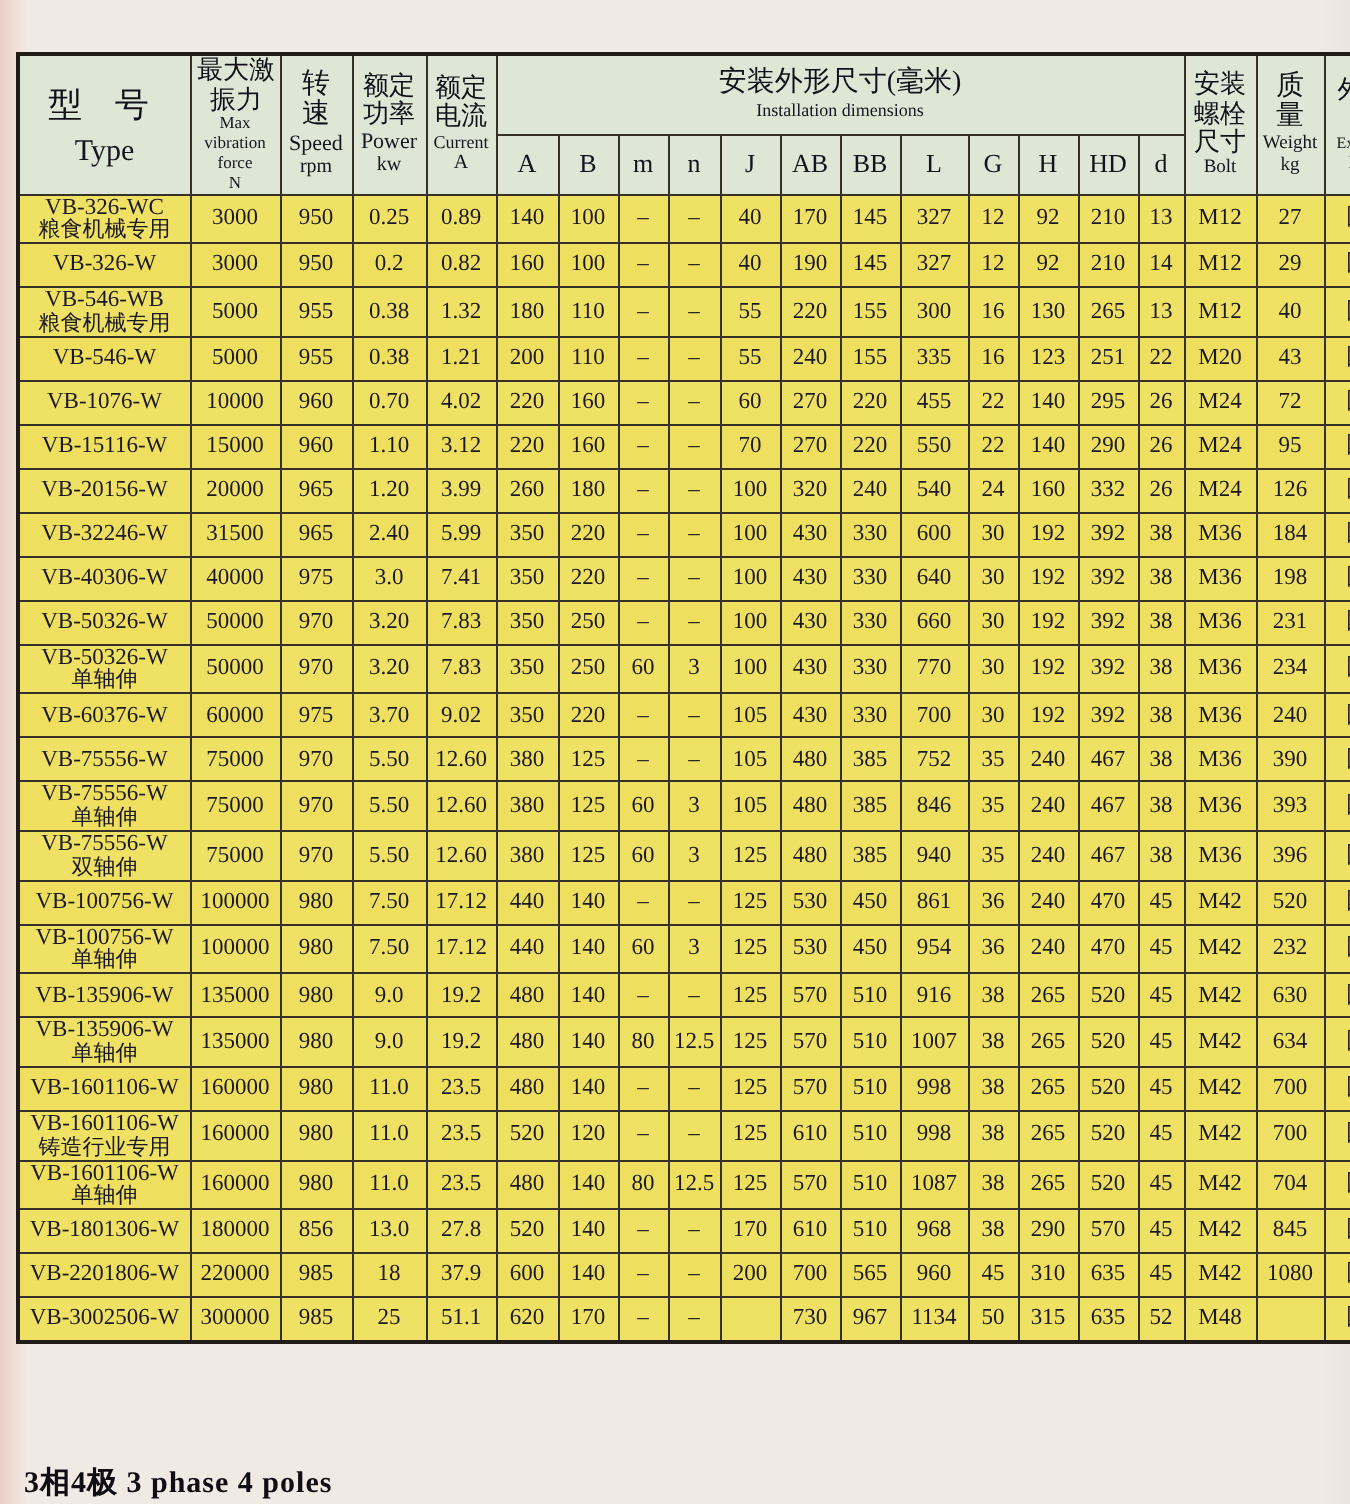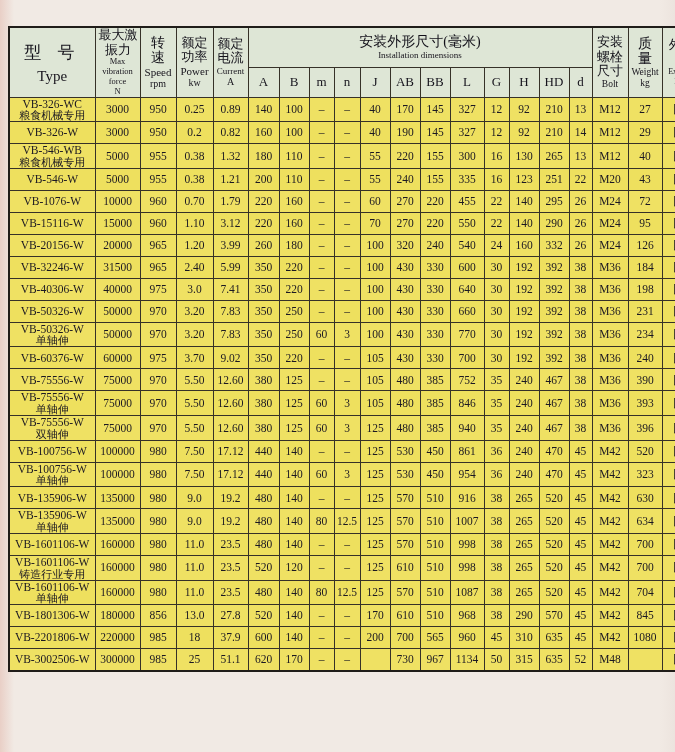--- a/index.html
+++ b/index.html
@@ -229,21 +229,21 @@
           <td>22</td>
           <td>M20</td>
           <td>43</td>
           <td class="fig-cell">图1</td>
         </tr>
         <tr>
           <td class="model-cell"><span>VB-1076-W</span></td>
           <td>10000</td>
           <td>960</td>
           <td>0.70</td>
-          <td>1.79</td>
+          <td>4.02</td>
           <td>220</td>
           <td>160</td>
           <td>–</td>
           <td>–</td>
           <td>60</td>
           <td>270</td>
           <td>220</td>
           <td>455</td>
           <td>22</td>
           <td>140</td>
@@ -507,21 +507,21 @@
           <td>3</td>
           <td>125</td>
           <td>530</td>
           <td>450</td>
           <td>954</td>
           <td>36</td>
           <td>240</td>
           <td>470</td>
           <td>45</td>
           <td>M42</td>
-          <td>323</td>
+          <td>232</td>
           <td class="fig-cell">图7</td>
         </tr>
         <tr>
           <td class="model-cell"><span>VB-135906-W</span></td>
           <td>135000</td>
           <td>980</td>
           <td>9.0</td>
           <td>19.2</td>
           <td>480</td>
           <td>140</td>
@@ -689,14 +689,15 @@
           <td>315</td>
           <td>635</td>
           <td>52</td>
           <td>M48</td>
           <td></td>
           <td class="fig-cell">图3</td>
         </tr>
       </tbody>
   </table>
 
+  <div class="title bottom">3相4极  3 phase 4 poles</div>
 
 </div>
 
 </body></html>

